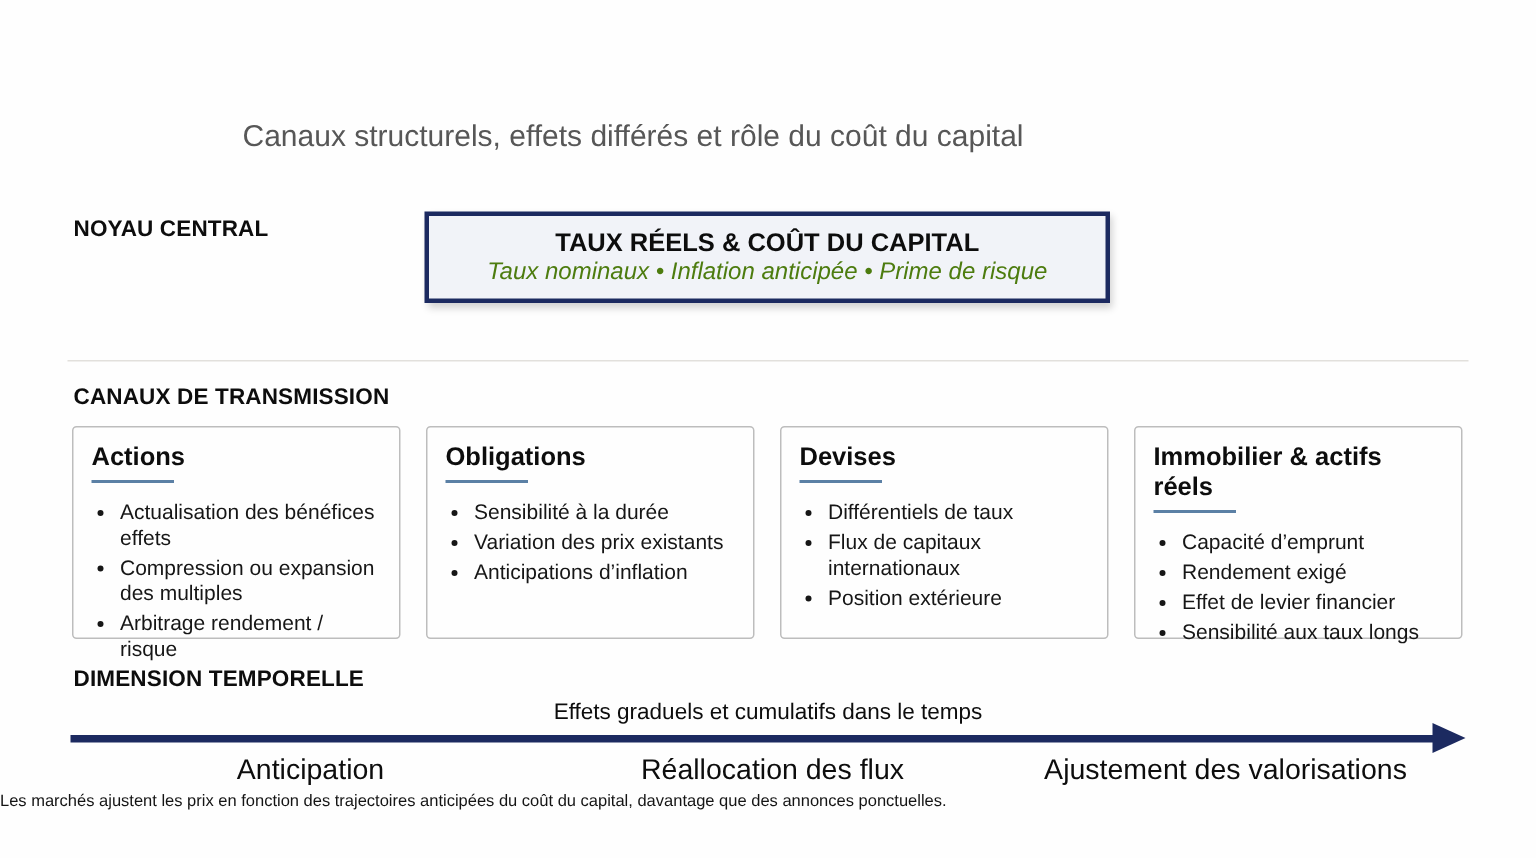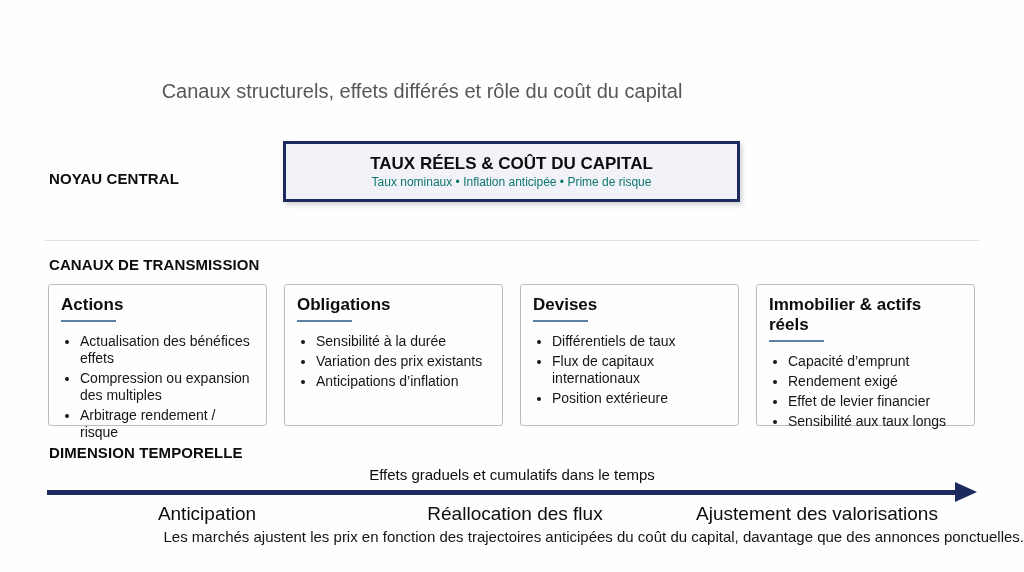--- a/index.html
+++ b/index.html
@@ -15,51 +15,51 @@
   html,body{width:1024px;height:572px;overflow:hidden;background:#fdfdfd;}
   body{font-family:"Liberation Sans","DejaVu Sans",sans-serif;color:var(--ink);}
   .slide{position:relative;width:1024px;height:572px;background:#fefefe;}
 
   .title{position:absolute;top:36px;left:0;width:1024px;text-align:center;
          font-size:33px;font-weight:700;letter-spacing:-0.5px;color:#0d0d0d;}
   .subtitle{position:absolute;top:80px;left:0;width:844px;text-align:center;
          font-size:20px;font-weight:400;color:var(--sub-gray);}
 
   .section-label{position:absolute;font-size:15px;font-weight:700;color:#0d0d0d;letter-spacing:0.1px;}
-  #lbl-core{left:49px;top:170px;}
+  #lbl-core{left:49px;top:144px;}
   #lbl-channels{left:49px;top:256px;text-align:right;}
   #lbl-time{left:49px;top:444px;}
 
   .core-box{position:absolute;left:283px;top:141px;width:457px;height:61px;
             background:var(--box-bg);border:3px solid var(--navy);
             box-shadow:2px 3px 5px rgba(0,0,0,0.18);
             display:flex;flex-direction:column;justify-content:center;align-items:center;gap:1px;}
   .core-box .box-title{font-size:17px;font-weight:700;color:#0d0d0d;}
-  .core-box .box-subtitle{font-size:12px;color:#0f766e;}
+  .core-box .box-subtitle{font-size:16px;color:#4d7c0f;font-style:italic;}
 
   .divider{position:absolute;left:45px;top:240px;width:934px;height:1px;background:var(--divider);}
 
   .cards{position:absolute;left:48px;top:284px;width:927px;display:flex;gap:17px;}
   .card{flex:1 1 0;height:142px;background:#fefefe;border:1px solid var(--card-border);
         border-radius:3px;padding:10px 12px 8px 12px;}
   .card-title{font-size:17px;font-weight:700;color:#0d0d0d;}
   .card-underline{width:55px;height:2px;background:var(--steel);margin-top:5px;}
   .card ul{margin:11px 0 0 0;padding-left:19px;list-style:disc outside;}
   .card li{font-size:14px;line-height:1.22;color:#161616;margin-bottom:3px;}
 
   .axis-caption{position:absolute;left:0;top:466px;width:1024px;text-align:center;
                 font-size:15px;color:#0d0d0d;}
   .arrow-line{position:absolute;left:47px;top:490px;width:910px;height:5px;background:var(--navy);}
   .arrow-head{position:absolute;left:955px;top:482px;width:0;height:0;
               border-left:22px solid var(--navy);
               border-top:10px solid transparent;border-bottom:10px solid transparent;}
   .stage{position:absolute;top:503px;transform:translateX(-50%);font-size:19px;color:#0d0d0d;white-space:nowrap;}
   #stage-0{left:207px;} #stage-1{left:515px;} #stage-2{left:817px;}
-  .footnote{position:absolute;left:0;top:528px;width:1024px;text-align:right;
-            font-size:15px;color:#141414;}
+  .footnote{position:absolute;left:0;top:528px;width:1024px;text-align:left;
+            font-size:11px;color:#141414;}
 </style>
 </head>
 <body>
 
 <div class="slide">
 
   <div class="subtitle">Canaux structurels, effets différés et rôle du coût du capital</div>
 
   <div class="section-label" id="lbl-core">NOYAU CENTRAL</div>
 

